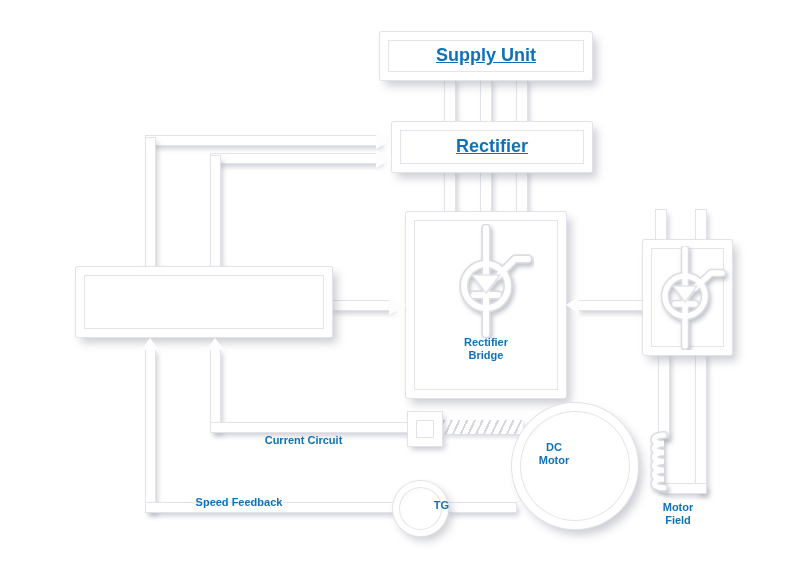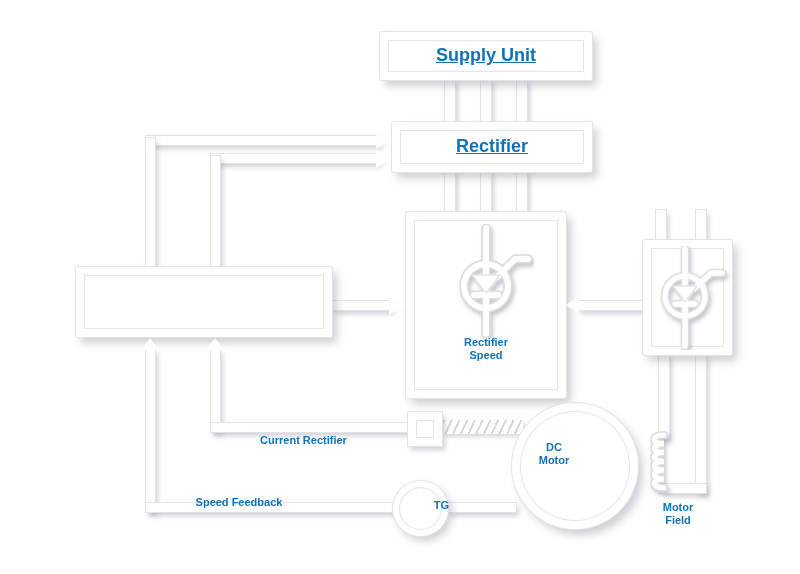--- a/index.html
+++ b/index.html
@@ -141,29 +141,29 @@
     <g style="filter:drop-shadow(2.5px 3px 2px rgba(146,149,161,.55))" fill="none" stroke-linecap="round">
       <path stroke="#dcdde2" stroke-width="8" d="M27,8 c-13,0 -13,8.8 0,8.8 c-13,0 -13,8.8 0,8.8 c-13,0 -13,8.8 0,8.8 c-13,0 -13,8.8 0,8.8 c-13,0 -13,8.8 0,8.8 c-13,0 -13,8.8 0,8.8"></path>
       <path stroke="#ffffff" stroke-width="5" d="M27,8 c-13,0 -13,8.8 0,8.8 c-13,0 -13,8.8 0,8.8 c-13,0 -13,8.8 0,8.8 c-13,0 -13,8.8 0,8.8 c-13,0 -13,8.8 0,8.8 c-13,0 -13,8.8 0,8.8"></path>
     </g>
   </svg>
 
   <div class="lbl f18" style="left:380px;top:45px;width:212px">Supply Unit</div>
   <div class="lbl f18" style="left:392px;top:136px;width:200px">Rectifier</div>
   <div class="lbl f17" style="left:406px;top:336px;width:160px">
     <div>Rectifier</div>
-    <div>Speed</div>
+    <div>Bridge</div>
   </div>
   <div class="lbl f18" style="left:76px;top:280px;width:256px">
   </div>
   <div class="lbl f17" style="left:491px;top:441px;width:126px">
     <div>DC</div>
     <div>Motor</div>
   </div>
   <div class="lbl f17" style="left:414px;top:499px;width:55px">TG</div>
   <div class="lbl f17" style="left:643px;top:501px;width:70px">
     <div>Motor</div>
     <div>Field</div>
   </div>
-  <div class="lbl f17" style="left:226px;top:434px;width:155px">Current Rectifier</div>
+  <div class="lbl f17" style="left:226px;top:434px;width:155px">Current Circuit</div>
   <div class="lbl f17" style="left:170px;top:496px;width:138px">Speed Feedback</div>
 
 </div>
 
 </body></html>

